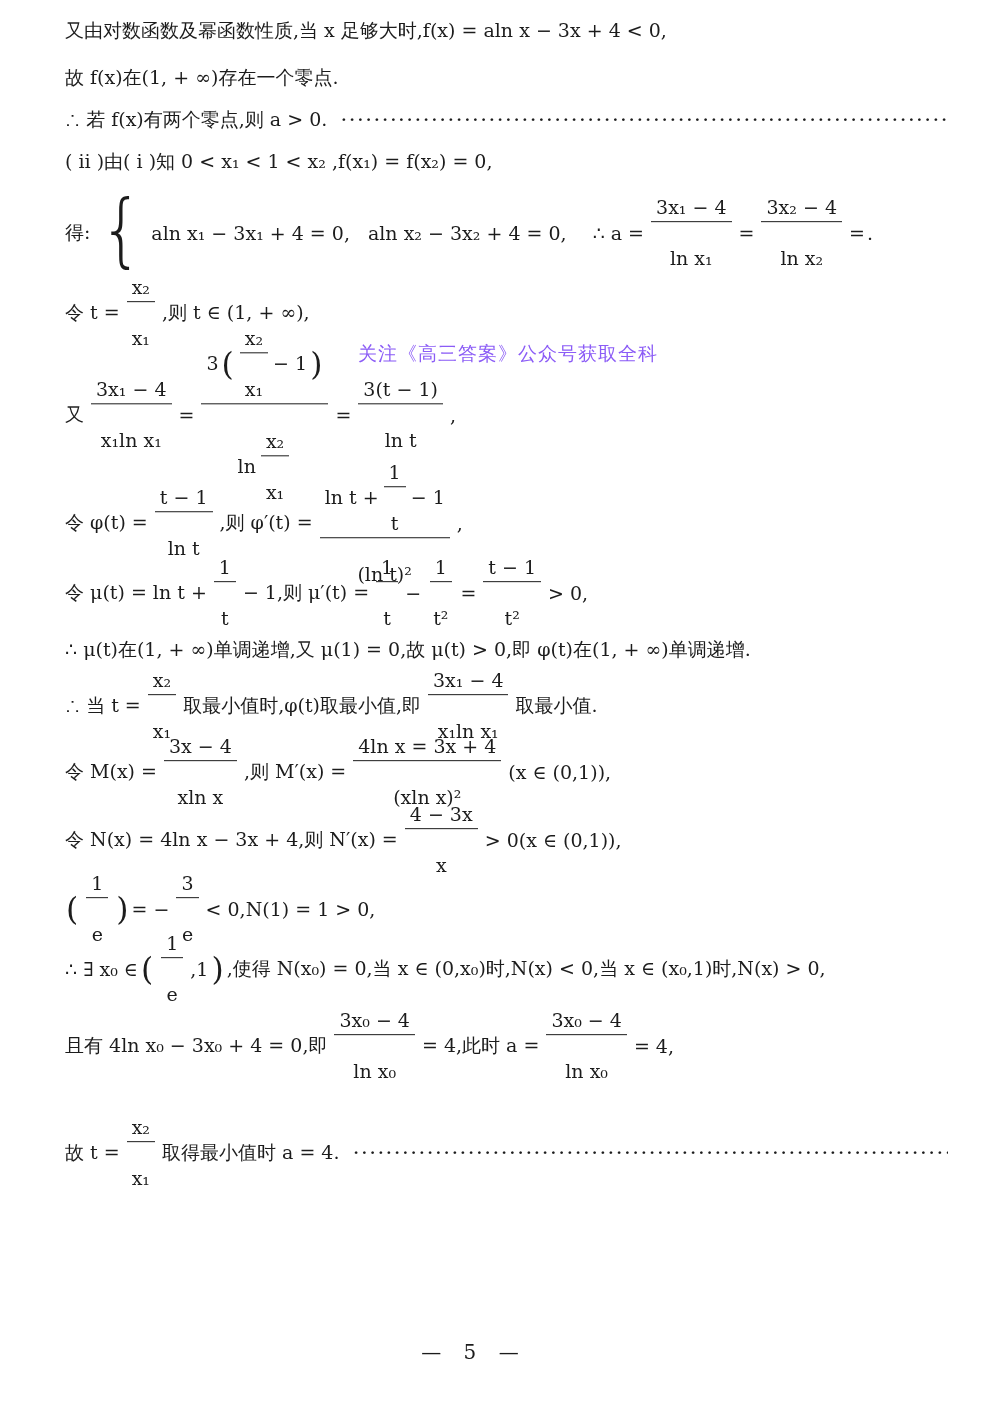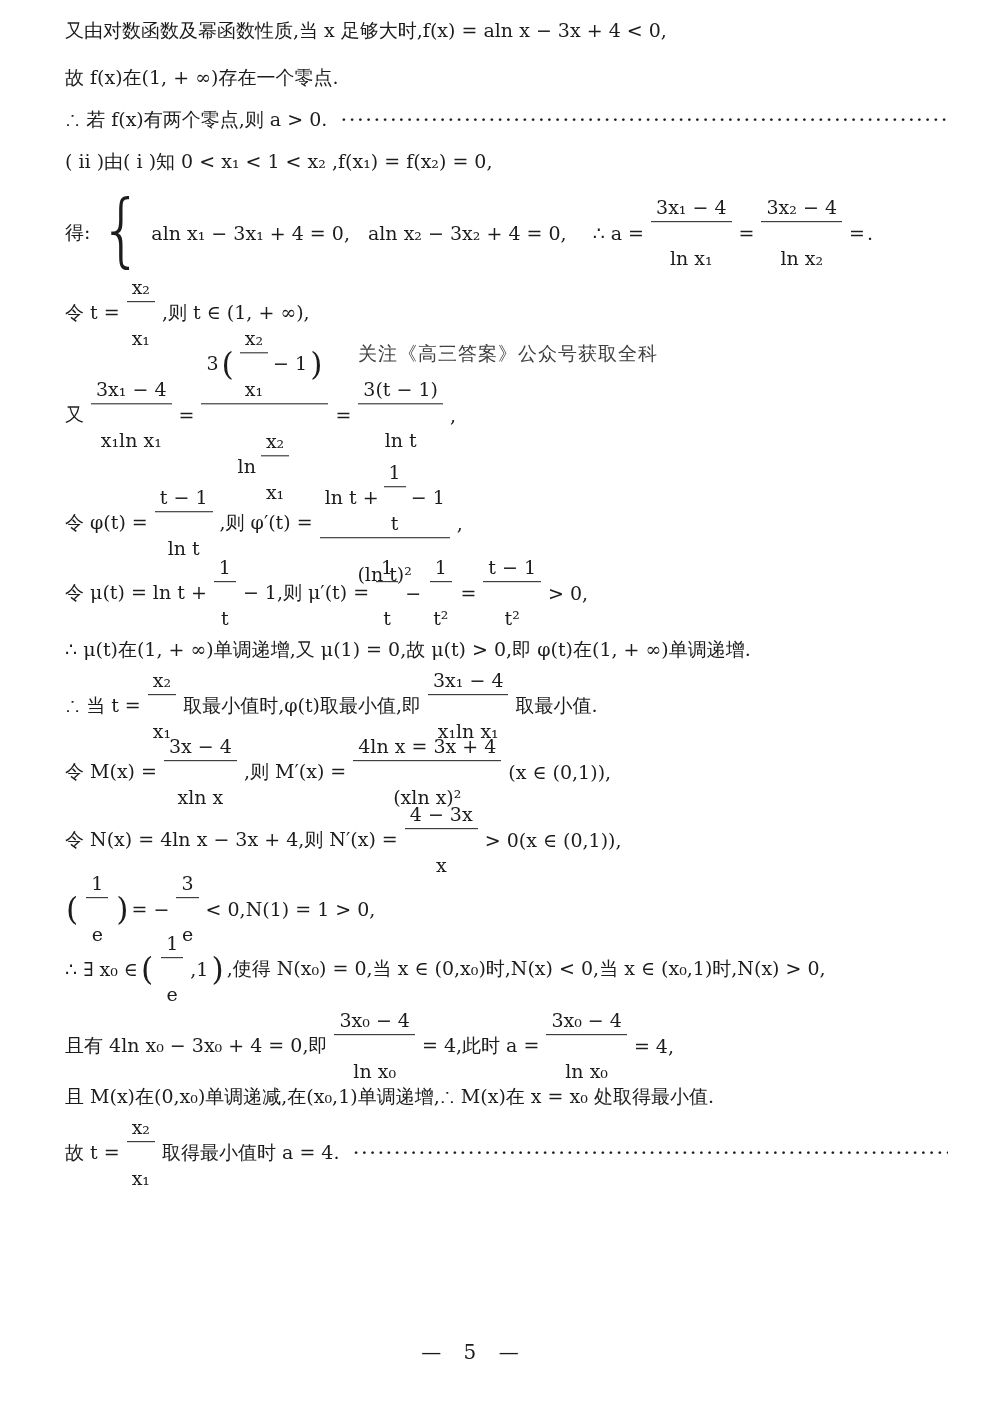--- a/index.html
+++ b/index.html
@@ -38,21 +38,21 @@
     font-family:"DejaVu Sans","Liberation Sans",sans-serif;
     transform:scaleX(.85);margin:0 2px 6px 4px;
   }
   .system{display:inline-flex;flex-direction:column;align-items:flex-start;gap:18px;}
   .leader{
     flex:1 1 auto;overflow:hidden;white-space:nowrap;
     font-weight:700;font-size:15px;letter-spacing:3px;
     margin:0 10px 0 12px;
   }
   .wm{
-    position:absolute;color:#404040;
+    position:absolute;color:#8b5cf6;
     font-family:"DejaVu Sans","Liberation Sans",sans-serif;
     font-size:19px;letter-spacing:1px;
   }
   .footer{
     position:absolute;left:0;right:0;top:1340px;
     text-align:center;font-size:20px;letter-spacing:8px;
   }
 </style>
 </head>
 <body>
@@ -264,23 +264,20 @@
       <span class="den">ln x₀</span>
     </span>
     <span>= 4,此时 a =</span>
     <span class="frac">
       <span class="num">3x₀ − 4</span>
       <span class="den">ln x₀</span>
     </span>
     <span>= 4,</span>
   </div>
 
-  <div class="line" style="top:1097px">
-    <span>且 M(x)在(0,x₀)单调递减,在(x₀,1)单调递增,∴ M(x)在 x = x₀ 处取得最小值.</span>
-  </div>
 
   <div class="line" style="top:1153px">
     <span>故 t =</span>
     <span class="frac">
       <span class="num">x₂</span>
       <span class="den">x₁</span>
     </span>
     <span>取得最小值时 a = 4.</span>
     <span class="leader">····································································································································································</span>
 

